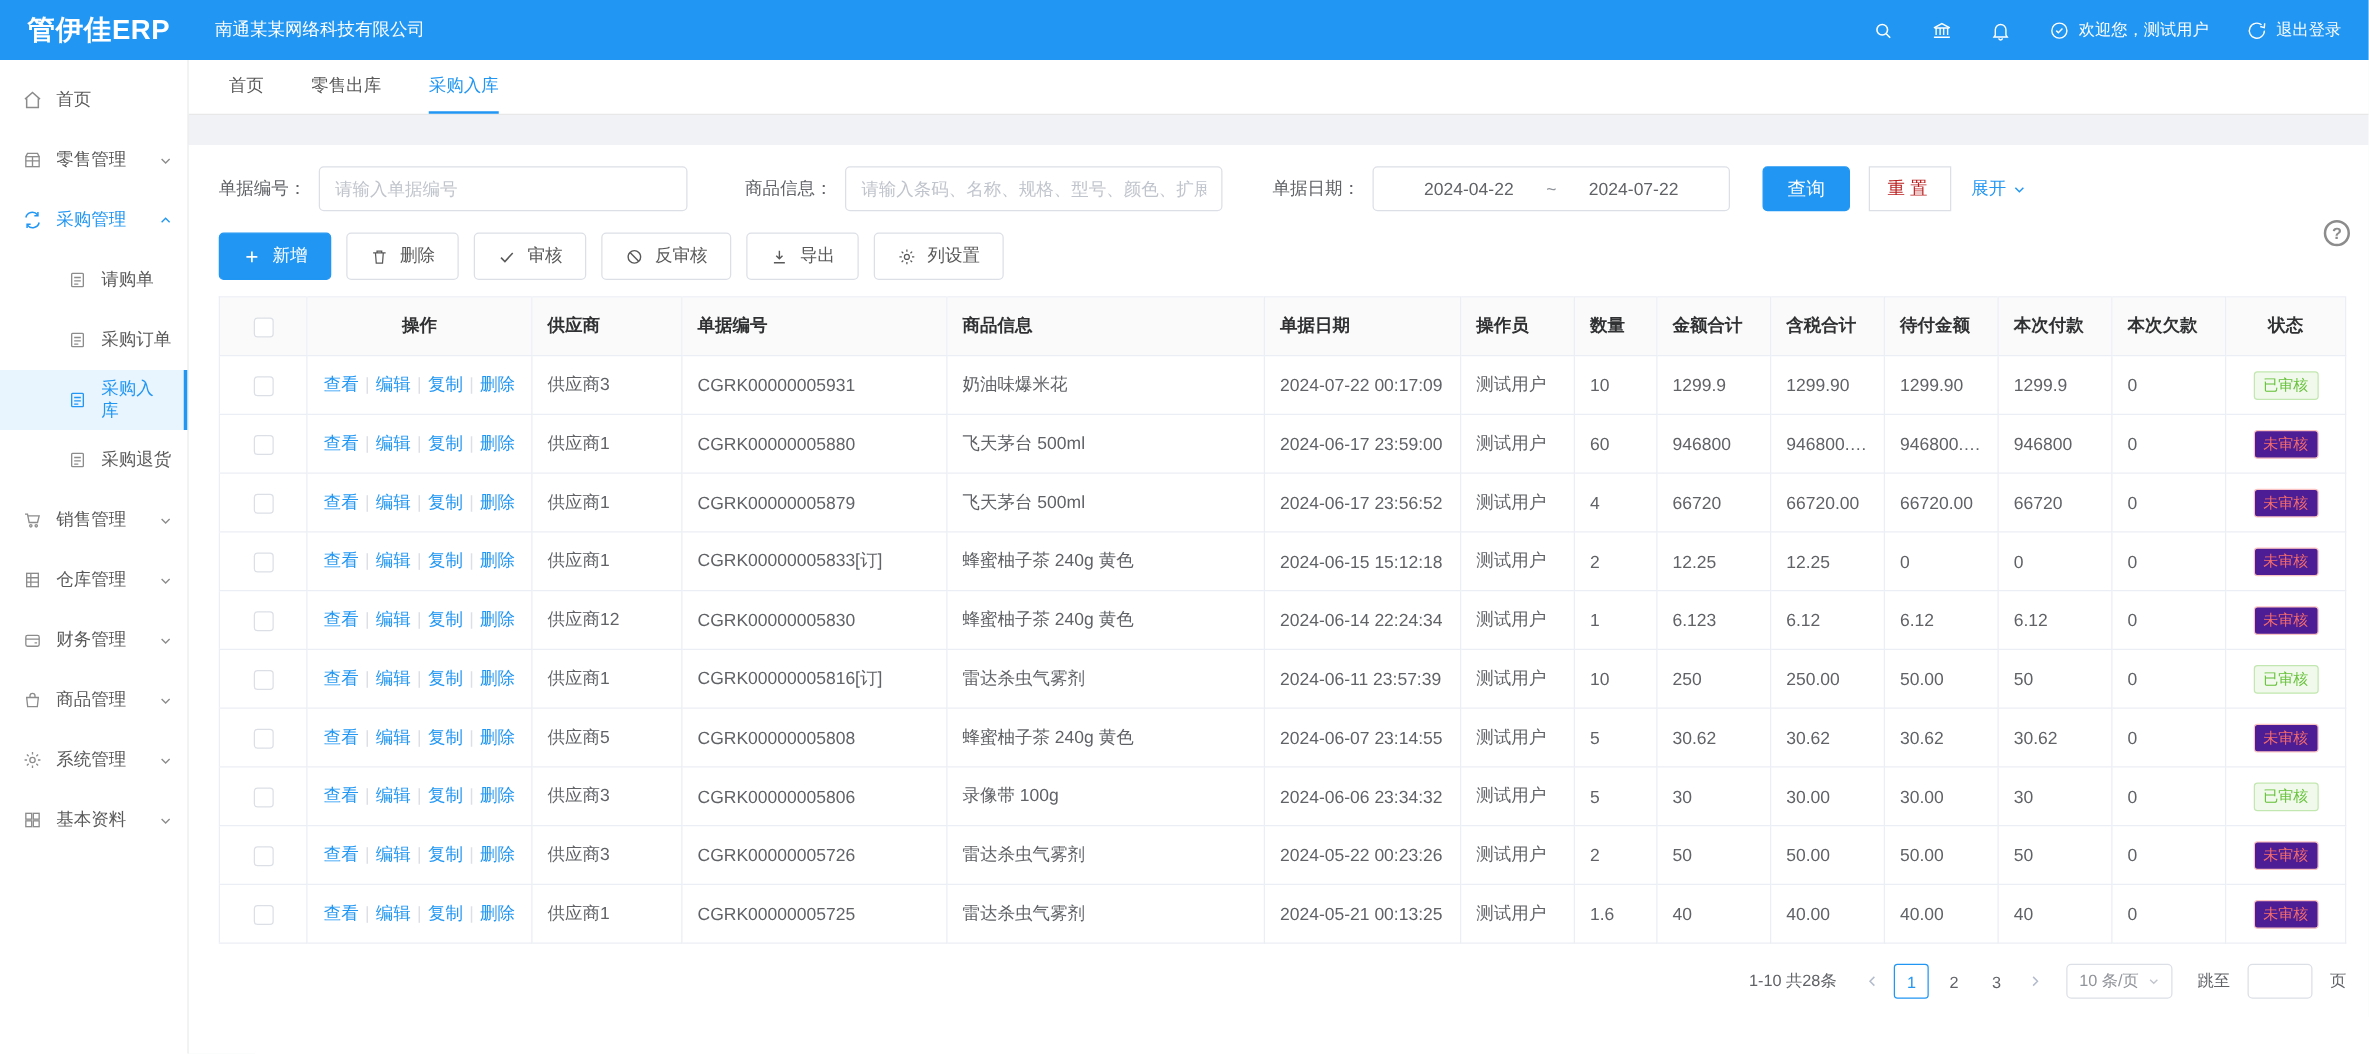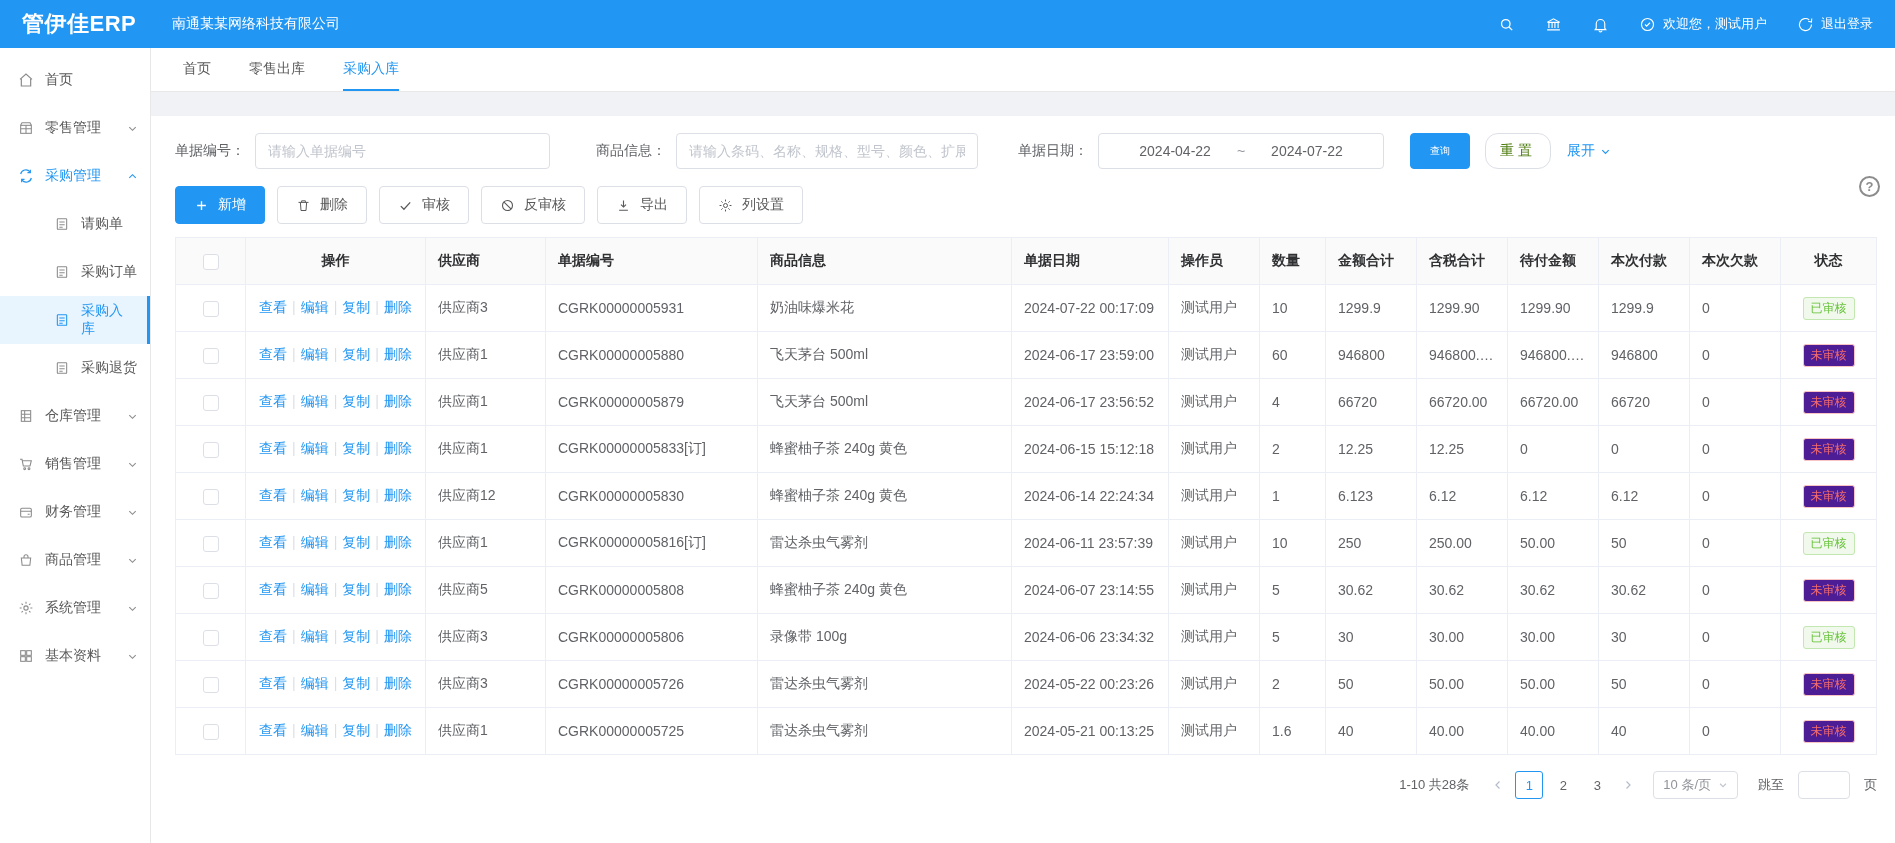--- a/index.html
+++ b/index.html
@@ -40,22 +40,22 @@
   
   .filters { display:flex; align-items:center; font-size:14px; color:#606266; }
   .f-label { margin-right:10px; white-space:nowrap; }
   .f-input { height:36px; border:1px solid #dcdfe6; border-radius:4px; padding:0 12px; font-size:14px; color:#606266; outline:none; }
   .f-input::placeholder { color:#c0c4cc; }
   .in-orderno { width:295px; margin-right:46px; }
   .in-goods { width:302px; margin-right:40px; }
   .date-box { width:286px; height:36px; border:1px solid #dcdfe6; border-radius:4px; display:flex; align-items:center; justify-content:center; gap:26px; margin-right:26px; color:#606266; }
   .date-box .dt { cursor:pointer; }
   .tilde { color:#909399; }
-  .btn-primary { background:#2196f3; border:1px solid #2196f3; color:#fff; height:36px; padding:0 19px; border-radius:4px; font-size:10px; cursor:pointer; margin-right:15px; }
-  .btn-plain { background:#fff; border:1px solid #dcdfe6; color:#4d7c0f; height:36px; padding:0 14px; border-radius:13px; font-size:14px; cursor:pointer; margin-right:16px; letter-spacing:4px; }
+  .btn-primary { background:#2196f3; border:1px solid #2196f3; color:#fff; height:36px; padding:0 19px; border-radius:4px; font-size:15px; cursor:pointer; margin-right:15px; }
+  .btn-plain { background:#fff; border:1px solid #dcdfe6; color:#b91c1c; height:36px; padding:0 14px; border-radius:0; font-size:14px; cursor:pointer; margin-right:16px; letter-spacing:4px; }
   .expand-link { color:#2196f3; display:flex; align-items:center; gap:5px; cursor:pointer; }
   .expand-link svg { width:11px; height:11px; }
 
   
   .toolbar { display:flex; align-items:center; gap:12px; margin:17px 0 13px; }
   .t-btn { height:38px; border:1px solid #dcdfe6; background:#fff; border-radius:4px; color:#595959; font-size:14px; display:flex; align-items:center; gap:9px; padding:0 18px; cursor:pointer; }
   .t-btn svg { width:15px; height:15px; }
   .t-btn.primary { background:#2196f3; border-color:#2196f3; color:#fff; }
   .help { position:absolute; right:15px; top:60px; width:21px; height:21px; border:2px solid #8c8c8c; border-radius:50%; color:#8c8c8c; display:flex; align-items:center; justify-content:center; font-size:13px; font-weight:bold; cursor:pointer; }
 
@@ -200,40 +200,40 @@
           <svg viewBox="0 0 24 24" fill="none" stroke="currentColor" stroke-width="1.6">
             <rect x="5" y="4" width="14" height="16" rx="1"></rect>
             <path d="M8 9h8M8 13h8M8 17h5"></path>
           </svg>
         </span>
       <span>采购退货</span>
     </div>
     <div class="side-item">
       <span class="s-icon">
           <svg viewBox="0 0 24 24" fill="none" stroke="currentColor" stroke-width="1.6">
-            <rect x="5" y="4" width="14" height="16"></rect>
-            <path d="M5 9.3h14M5 14.6h14M10 4v16"></path>
-          </svg>
-        </span>
-      <span>仓库管理</span>
-      <span class="arrow">
-          <svg viewBox="0 0 24 24" fill="none" stroke="currentColor" stroke-width="2.4">
-            <path d="M5 9l7 7 7-7"></path>
-          </svg>
-        </span>
-    </div>
-    <div class="side-item">
-      <span class="s-icon">
-          <svg viewBox="0 0 24 24" fill="none" stroke="currentColor" stroke-width="1.6">
             <path d="M3 5h3l2 10h10l2-8H7"></path>
             <circle cx="10" cy="19" r="1.4"></circle>
             <circle cx="16.5" cy="19" r="1.4"></circle>
           </svg>
         </span>
       <span>销售管理</span>
+      <span class="arrow">
+          <svg viewBox="0 0 24 24" fill="none" stroke="currentColor" stroke-width="2.4">
+            <path d="M5 9l7 7 7-7"></path>
+          </svg>
+        </span>
+    </div>
+    <div class="side-item">
+      <span class="s-icon">
+          <svg viewBox="0 0 24 24" fill="none" stroke="currentColor" stroke-width="1.6">
+            <rect x="5" y="4" width="14" height="16"></rect>
+            <path d="M5 9.3h14M5 14.6h14M10 4v16"></path>
+          </svg>
+        </span>
+      <span>仓库管理</span>
       <span class="arrow">
           <svg viewBox="0 0 24 24" fill="none" stroke="currentColor" stroke-width="2.4">
             <path d="M5 9l7 7 7-7"></path>
           </svg>
         </span>
     </div>
     <div class="side-item">
       <span class="s-icon">
           <svg viewBox="0 0 24 24" fill="none" stroke="currentColor" stroke-width="1.6">
             <rect x="4" y="6.5" width="16" height="13" rx="2"></rect>

